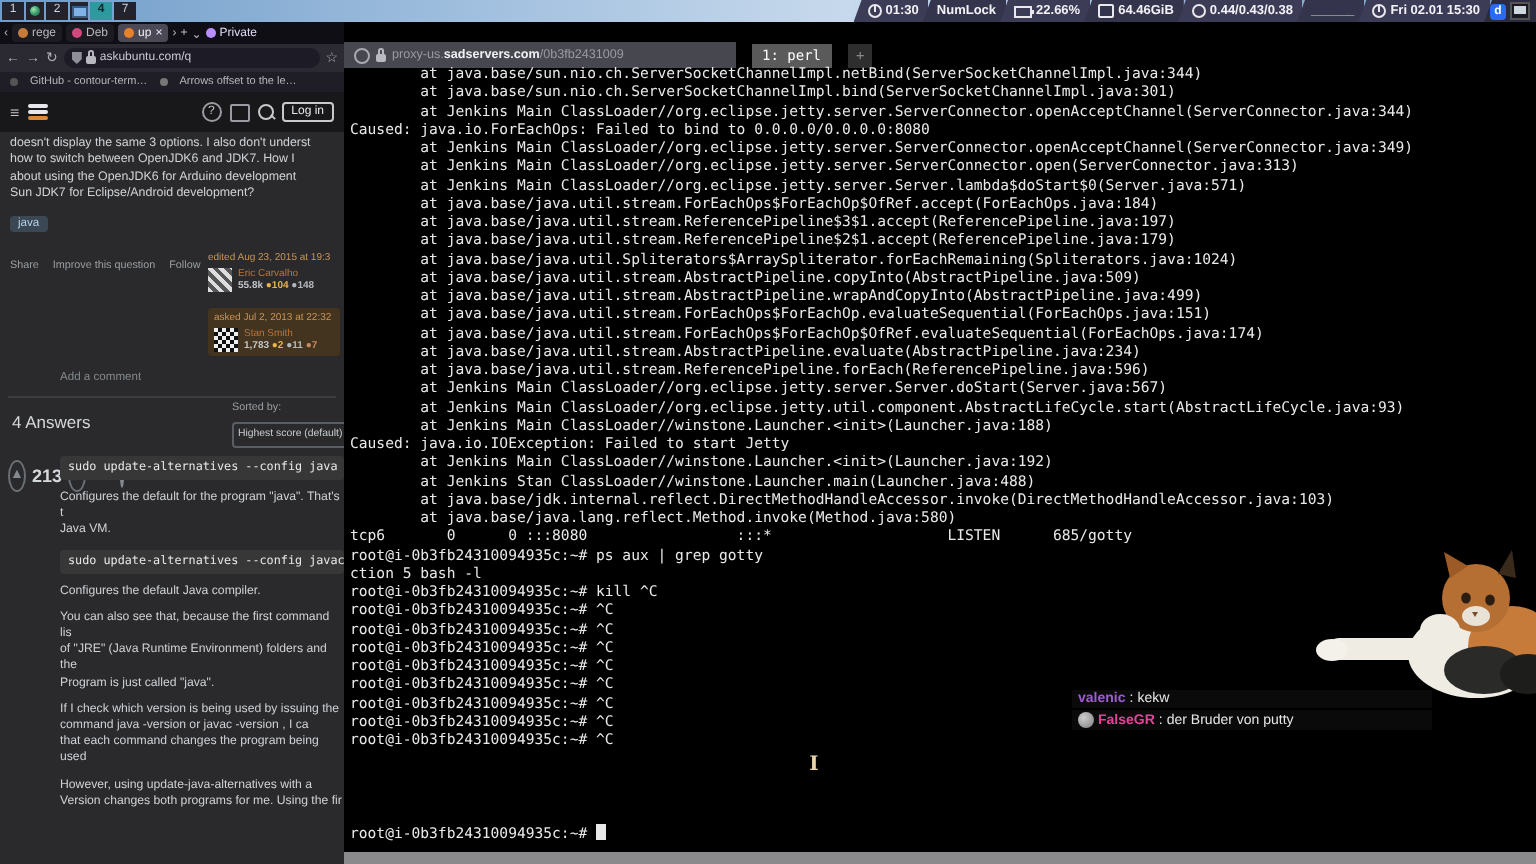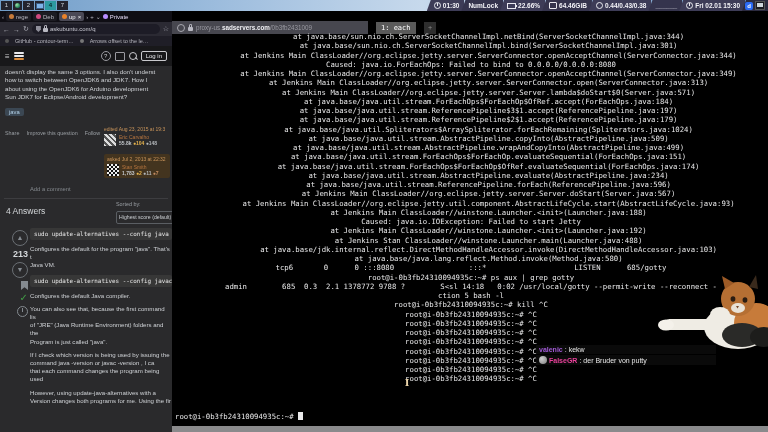--- a/index.html
+++ b/index.html
@@ -79,22 +79,22 @@
   .av{width:12px;height:12px;flex:none;}
   .rep{color:#c2c6ca;font-weight:bold;font-size:5px;}
   .b-gold{color:#e6b34d;} .b-sil{color:#b4b8bc;} .b-brz{color:#c38b5f;}
   .asked-card{background:#43341f;border-radius:2px;padding:2px 3px;box-sizing:border-box;}
   .addcomment{position:absolute;left:30px;top:140px;color:#84898e;font-size:5.8px;}
   .se-divider{position:absolute;left:4px;top:152px;width:164px;height:1px;background:#3d3d40;}
   .answers-h{position:absolute;left:6px;top:160px;color:#d5d8db;font-size:8.5px;}
   .sortedby{position:absolute;left:116px;top:155px;color:#9a9fa4;font-size:5.4px;}
   .sortsel{position:absolute;left:116px;top:165px;width:60px;height:11px;border:1px solid #5a5e63;
            border-radius:2px;color:#c9cdd1;font-size:5.2px;line-height:11px;padding:0 2px;white-space:nowrap;overflow:hidden;}
-  .vote-gutter{position:absolute;left:4px;top:184px;width:24px;display:flex;flex-direction:column;
-               align-items:flex-end;gap:3px;color:#848a90;}
+  .vote-gutter{position:absolute;left:4px;top:184px;width:24px;display:flex;
+               align-items:center;gap:3px;color:#848a90;}
   .vcirc{width:14px;height:14px;border:1px solid #6a6f74;border-radius:50%;text-align:center;
          line-height:13px;font-size:7px;}
   .vcount{color:#d5d8db;font-size:9px;font-weight:bold;}
   .bmk{width:7px;height:9px;background:#848a90;clip-path:polygon(0 0,100% 0,100% 100%,50% 70%,0 100%);}
   .vcheck{color:#43a047;font-size:10px;line-height:10px;}
   .vclock{width:9px;height:9px;border:1px solid #848a90;border-radius:50%;position:relative;}
   .vclock:after{content:"";position:absolute;left:4px;top:1px;width:1px;height:4px;background:#848a90;}
   .a-body{position:absolute;left:30px;top:182px;width:142px;}
   .codeblk{background:#373737;border-radius:2px;color:#e8e8e8;font-family:"DejaVu Sans Mono",monospace;
            font-size:5.9px;padding:3px 4px;margin-bottom:5px;white-space:nowrap;overflow:hidden;}
@@ -106,21 +106,21 @@
              align-items:center;gap:3px;padding:0 5px;box-sizing:border-box;white-space:nowrap;overflow:hidden;}
   .url-strip .circ{width:6px;height:6px;border:1px solid #a9a9b0;border-radius:50%;flex:none;}
   .urltxt{font-size:6.3px;color:#9a9aa2;}
   .urltxt b{color:#f0f0f4;font-weight:bold;}
   .tmux-tab{position:absolute;left:204px;top:11px;height:12px;background:#5a5a5a;color:#fff;
             font-family:"DejaVu Sans Mono",monospace;font-size:7px;line-height:12px;padding:0 5px;}
   .tmux-plus{position:absolute;left:252px;top:11px;height:12px;background:#2e2e2e;color:#8a8a8a;
              font-family:"DejaVu Sans Mono",monospace;font-size:7px;line-height:12px;padding:0 4px;}
   .term{position:absolute;left:3px;top:21px;width:592px;font-family:"DejaVu Sans Mono",monospace;
         font-size:7.3px;line-height:9.25px;color:#e9e9ea;}
-  .term div{white-space:pre;height:9.25px;overflow:visible;text-align:center;}
+  .term div{white-space:pre;height:9.25px;overflow:visible;}
   .prompt-row{white-space:pre;height:9.25px;}
   .cursor{display:inline-block;width:4.5px;height:8px;background:#e9e9ea;vertical-align:-1px;}
   .bottom-strip{position:absolute;left:0;bottom:0;width:596px;height:6px;background:#8a8a8c;}
   .ibeam{position:absolute;left:231px;top:366px;width:8px;height:11px;color:#e8d2a8;
          font-family:"DejaVu Serif",serif;font-size:10px;font-weight:bold;line-height:11px;text-align:center;}
   .cat{position:absolute;right:0;top:264px;width:122px;height:74px;}
   .chat{position:absolute;left:364px;top:334px;width:180px;font-size:7px;color:#e6e6e6;}
   .chat-row{background:rgba(12,12,12,0.82);padding:1px 3px;margin-bottom:1px;display:flex;
             align-items:center;gap:2px;white-space:nowrap;overflow:hidden;}
   .uname{font-weight:bold;}
@@ -306,21 +306,21 @@
       </div>
     </div>
   </div>
 
   <div class="abs win-right">
     <div class="url-strip">
       <span class="circ"></span>
       <span class="i-lock"></span>
       <span class="urltxt"><span>proxy-us.</span><b>sadservers.com</b><span>/0b3fb2431009</span></span>
     </div>
-    <div class="tmux-tab">1: each</div>
+    <div class="tmux-tab">1: perl</div>
     <div class="tmux-plus">+</div>
 
     <div class="term">
         <div>        at java.base/sun.nio.ch.ServerSocketChannelImpl.netBind(ServerSocketChannelImpl.java:344)</div>
         <div>        at java.base/sun.nio.ch.ServerSocketChannelImpl.bind(ServerSocketChannelImpl.java:301)</div>
         <div>        at Jenkins Main ClassLoader//org.eclipse.jetty.server.ServerConnector.openAcceptChannel(ServerConnector.java:344)</div>
         <div>Caused: java.io.ForEachOps: Failed to bind to 0.0.0.0/0.0.0.0:8080</div>
         <div>        at Jenkins Main ClassLoader//org.eclipse.jetty.server.ServerConnector.openAcceptChannel(ServerConnector.java:349)</div>
         <div>        at Jenkins Main ClassLoader//org.eclipse.jetty.server.ServerConnector.open(ServerConnector.java:313)</div>
         <div>        at Jenkins Main ClassLoader//org.eclipse.jetty.server.Server.lambda$doStart$0(Server.java:571)</div>
@@ -337,21 +337,20 @@
         <div>        at Jenkins Main ClassLoader//org.eclipse.jetty.server.Server.doStart(Server.java:567)</div>
         <div>        at Jenkins Main ClassLoader//org.eclipse.jetty.util.component.AbstractLifeCycle.start(AbstractLifeCycle.java:93)</div>
         <div>        at Jenkins Main ClassLoader//winstone.Launcher.&lt;init&gt;(Launcher.java:188)</div>
         <div>Caused: java.io.IOException: Failed to start Jetty</div>
         <div>        at Jenkins Main ClassLoader//winstone.Launcher.&lt;init&gt;(Launcher.java:192)</div>
         <div>        at Jenkins Stan ClassLoader//winstone.Launcher.main(Launcher.java:488)</div>
         <div>        at java.base/jdk.internal.reflect.DirectMethodHandleAccessor.invoke(DirectMethodHandleAccessor.java:103)</div>
         <div>        at java.base/java.lang.reflect.Method.invoke(Method.java:580)</div>
         <div>tcp6       0      0 :::8080                 :::*                    LISTEN      685/gotty</div>
         <div>root@i-0b3fb24310094935c:~# ps aux | grep gotty</div>
-        <div>admin        685  0.3  2.1 1378772 9788 ?        S&lt;sl 14:18   0:02 /usr/local/gotty --permit-write --reconnect -</div>
         <div>ction 5 bash -l</div>
         <div>root@i-0b3fb24310094935c:~# kill ^C</div>
         <div>root@i-0b3fb24310094935c:~# ^C</div>
         <div>root@i-0b3fb24310094935c:~# ^C</div>
         <div>root@i-0b3fb24310094935c:~# ^C</div>
         <div>root@i-0b3fb24310094935c:~# ^C</div>
         <div>root@i-0b3fb24310094935c:~# ^C</div>
         <div>root@i-0b3fb24310094935c:~# ^C</div>
         <div>root@i-0b3fb24310094935c:~# ^C</div>
         <div>root@i-0b3fb24310094935c:~# ^C</div>

